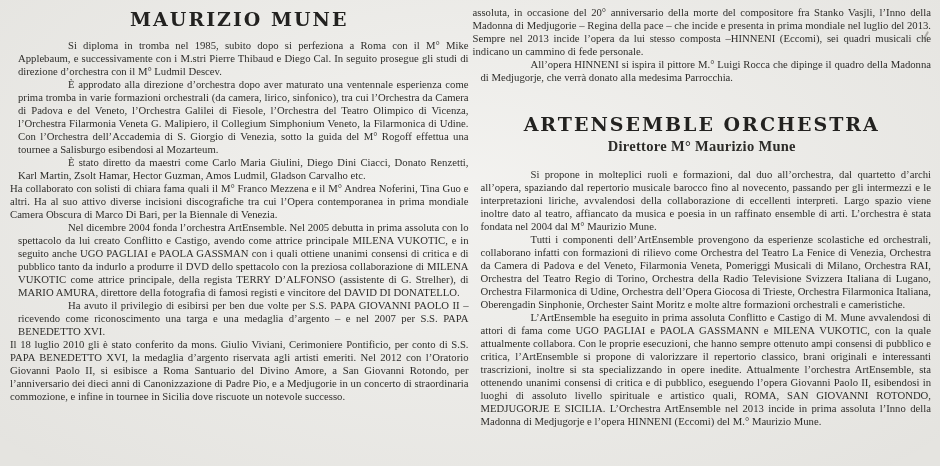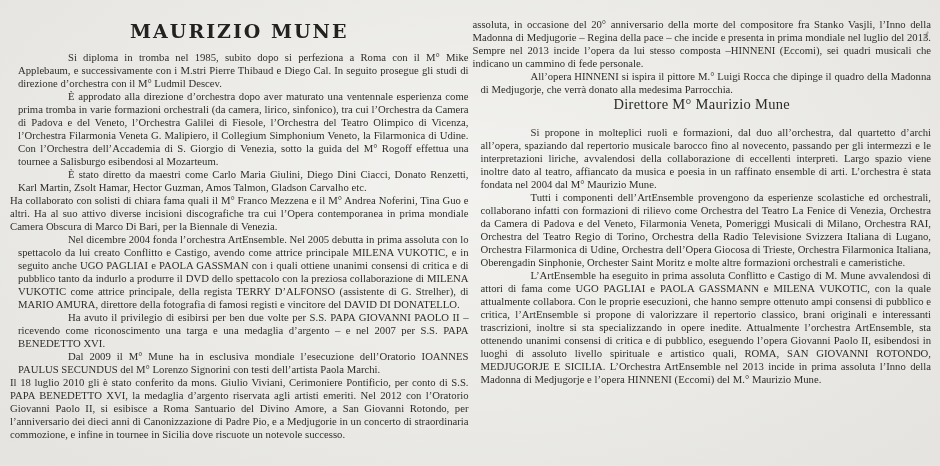--- a/index.html
+++ b/index.html
@@ -8,21 +8,21 @@
     width: 940px;
     height: 466px;
     overflow: hidden;
     background: #e6e5e1;
   }
   .page {
     position: relative;
     box-sizing: border-box;
     width: 940px;
     height: 466px;
-    padding: 18px 9px 8px 10px;
+    padding: 6px 9px 8px 10px;
     background: #ecebe7;
     background-image: radial-gradient(ellipse at 50% 40%, rgba(255,255,255,0.35), rgba(0,0,0,0.03) 95%);
     display: flex;
     gap: 4px;
     font-family: "Liberation Serif", serif;
     font-size: 10.7px;
     line-height: 13px;
     color: #2f2e2b;
     text-align: justify;
   }
@@ -43,20 +43,21 @@
   }
   .right .doc-title { margin: 29px 0 3px 0; }
   .subtitle {
     text-align: center;
     text-indent: 0;
     font-size: 14.5px;
     line-height: 17px;
     letter-spacing: 0.3px;
     color: #2c2b28;
     margin: 0 0 13px 0;
+    font-weight: bold;
   }
   .scan-mark {
     position: absolute;
     left: 925px;
     top: 31px;
     width: 2px;
     height: 9px;
     background: rgba(100, 98, 94, 0.45);
     transform: rotate(28deg);
     border-radius: 1px;
@@ -64,31 +65,31 @@
 </style>
 </head>
 <body>
 
 <div class="page">
 
   <div class="col left">
     <h1 class="doc-title">MAURIZIO MUNE</h1>
     <p class="ind">Si diploma in tromba nel 1985, subito dopo si perfeziona a Roma con il M° Mike Applebaum, e successivamente con i M.stri Pierre Thibaud e Diego Cal. In seguito prosegue gli studi di direzione d’orchestra con il M° Ludmil Descev.</p>
     <p class="ind">È approdato alla direzione d’orchestra dopo aver maturato una ventennale esperienza come prima tromba in varie formazioni orchestrali (da camera, lirico, sinfonico), tra cui l’Orchestra da Camera di Padova e del Veneto, l’Orchestra Galilei di Fiesole, l’Orchestra del Teatro Olimpico di Vicenza, l’Orchestra Filarmonia Veneta G. Malipiero, il Collegium Simphonium Veneto, la Filarmonica di Udine. Con l’Orchestra dell’Accademia di S. Giorgio di Venezia, sotto la guida del M° Rogoff effettua una tournee a Salisburgo esibendosi al Mozarteum.</p>
-    <p class="ind">È stato diretto da maestri come Carlo Maria Giulini, Diego Dini Ciacci, Donato Renzetti, Karl Martin, Zsolt Hamar, Hector Guzman, Amos Talmon, Gladson Carvalho etc.</p>
+    <p class="ind">È stato diretto da maestri come Carlo Maria Giulini, Diego Dini Ciacci, Donato Renzetti, Karl Martin, Zsolt Hamar, Hector Guzman, Amos Ludmil, Gladson Carvalho etc.</p>
     <p>Ha collaborato con solisti di chiara fama quali il M° Franco Mezzena e il M° Andrea Noferini, Tina Guo e altri. Ha al suo attivo diverse incisioni discografiche tra cui l’Opera contemporanea in prima mondiale Camera Obscura di Marco Di Bari, per la Biennale di Venezia.</p>
     <p class="ind">Nel dicembre 2004 fonda l’orchestra ArtEnsemble. Nel 2005 debutta in prima assoluta con lo spettacolo da lui creato Conflitto e Castigo, avendo come attrice principale MILENA VUKOTIC, e in seguito anche UGO PAGLIAI e PAOLA GASSMAN con i quali ottiene unanimi consensi di critica e di pubblico tanto da indurlo a produrre il DVD dello spettacolo con la preziosa collaborazione di MILENA VUKOTIC come attrice principale, della regista TERRY D’ALFONSO (assistente di G. Strelher), di MARIO AMURA, direttore della fotografia di famosi registi e vincitore del DAVID DI DONATELLO.</p>
     <p class="ind">Ha avuto il privilegio di esibirsi per ben due volte per S.S. PAPA GIOVANNI PAOLO II – ricevendo come riconoscimento una targa e una medaglia d’argento – e nel 2007 per S.S. PAPA BENEDETTO XVI.</p>
-    <p class="ind">Dal 2009 il M° Mune ha in esclusiva mondiale l’esecuzione dell’Oratorio IOANNES PAULUS SECUNDUS del M° Lorenzo Signorini con testi dell’artista Paola Marchi.</p>
     <p>Il 18 luglio 2010 gli è stato conferito da mons. Giulio Viviani, Cerimoniere Pontificio, per conto di S.S. PAPA BENEDETTO XVI, la medaglia d’argento riservata agli artisti emeriti. Nel 2012 con l’Oratorio Giovanni Paolo II, si esibisce a Roma Santuario del Divino Amore, a San Giovanni Rotondo, per l’anniversario dei dieci anni di Canonizzazione di Padre Pio, e a Medjugorie in un concerto di straordinaria commozione, e infine in tournee in Sicilia dove riscuote un notevole successo.</p>
   </div>
 
   <div class="col right">
     <p>assoluta, in occasione del 20° anniversario della morte del compositore fra Stanko Vasjli, l’Inno della Madonna di Medjugorie – Regina della pace – che incide e presenta in prima mondiale nel luglio del 2013. Sempre nel 2013 incide l’opera da lui stesso composta –HINNENI (Eccomi), sei quadri musicali che indicano un cammino di fede personale.</p>
     <p class="ind">All’opera HINNENI si ispira il pittore M.° Luigi Rocca che dipinge il quadro della Madonna di Medjugorje, che verrà donato alla medesima Parrocchia.</p>
+    <h1 class="doc-title">ARTENSEMBLE ORCHESTRA</h1>
     <div class="subtitle">Direttore M° Maurizio Mune</div>
     <p class="ind">Si propone in molteplici ruoli e formazioni, dal duo all’orchestra, dal quartetto d’archi all’opera, spaziando dal repertorio musicale barocco fino al novecento, passando per gli intermezzi e le interpretazioni liriche, avvalendosi della collaborazione di eccellenti interpreti. Largo spazio viene inoltre dato al teatro, affiancato da musica e poesia in un raffinato ensemble di arti. L’orchestra è stata fondata nel 2004 dal M° Maurizio Mune.</p>
     <p class="ind">Tutti i componenti dell’ArtEnsemble provengono da esperienze scolastiche ed orchestrali, collaborano infatti con formazioni di rilievo come Orchestra del Teatro La Fenice di Venezia, Orchestra da Camera di Padova e del Veneto, Filarmonia Veneta, Pomeriggi Musicali di Milano, Orchestra RAI, Orchestra del Teatro Regio di Torino, Orchestra della Radio Televisione Svizzera Italiana di Lugano, Orchestra Filarmonica di Udine, Orchestra dell’Opera Giocosa di Trieste, Orchestra Filarmonica Italiana, Oberengadin Sinphonie, Orchester Saint Moritz e molte altre formazioni orchestrali e cameristiche.</p>
     <p class="ind">L’ArtEnsemble ha eseguito in prima assoluta Conflitto e Castigo di M. Mune avvalendosi di attori di fama come UGO PAGLIAI e PAOLA GASSMANN e MILENA VUKOTIC, con la quale attualmente collabora. Con le proprie esecuzioni, che hanno sempre ottenuto ampi consensi di pubblico e critica, l’ArtEnsemble si propone di valorizzare il repertorio classico, brani originali e interessanti trascrizioni, inoltre si sta specializzando in opere inedite. Attualmente l’orchestra ArtEnsemble, sta ottenendo unanimi consensi di critica e di pubblico, eseguendo l’opera Giovanni Paolo II, esibendosi in luoghi di assoluto livello spirituale e artistico quali, ROMA, SAN GIOVANNI ROTONDO, MEDJUGORJE E SICILIA. L’Orchestra ArtEnsemble nel 2013 incide in prima assoluta l’Inno della Madonna di Medjugorje e l’opera HINNENI (Eccomi) del M.° Maurizio Mune.</p>
   </div>
 
   <span class="scan-mark"></span>
 </div>
 
 </body></html>

